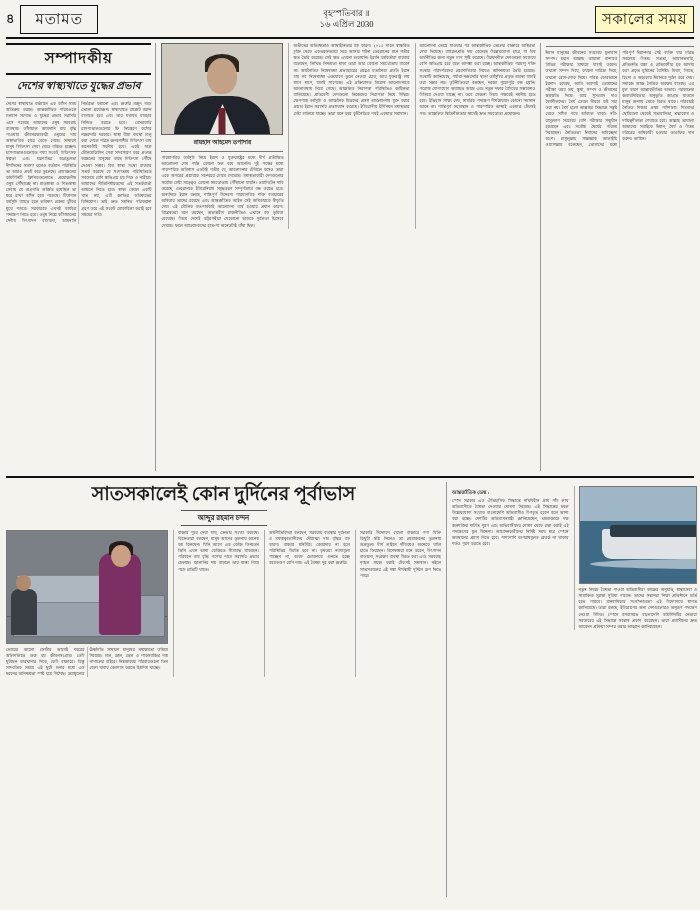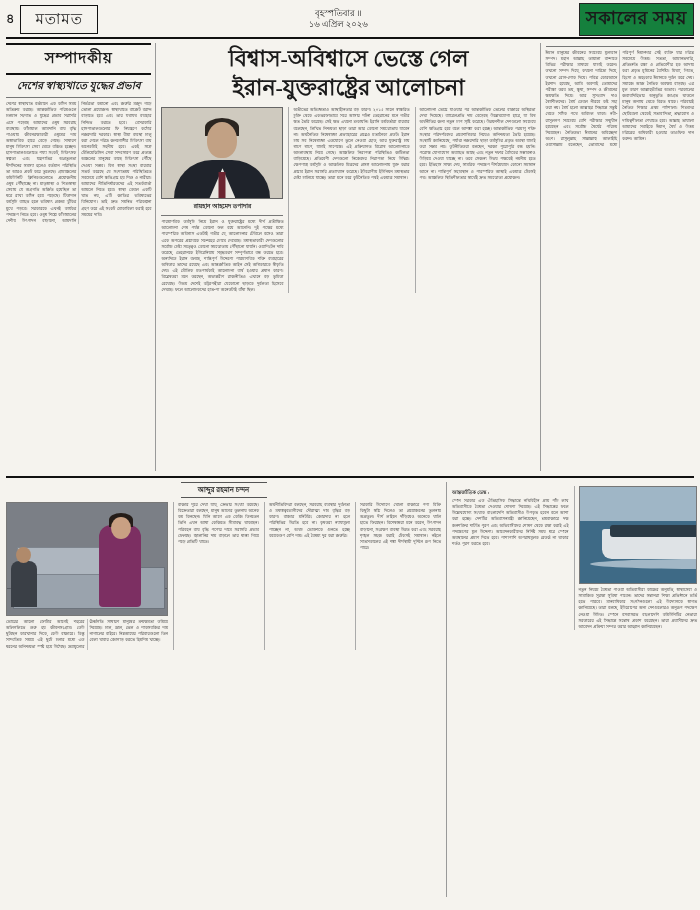--- a/index.html
+++ b/index.html
@@ -28,24 +28,24 @@
   .mh-tag{
     border:1.5px solid #111;
     padding:1px 14px;
     font-size:15px;font-weight:normal;letter-spacing:1px;
   }
   .mh-date{
     text-align:center;font-size:8.5px;line-height:1.35;
     flex:0 0 auto;
   }
   .mh-logo{
-    font-size:18px;font-weight:bold;letter-spacing:0.5px;
+    font-size:15px;font-weight:normal;letter-spacing:0.5px;
     border:1px solid #222;
     padding:0 6px;
-    background:#15803d;
+    background:#fef9c3;
   }
   
   .top-section{
     display:flex;
     gap:5px;
     margin-top:4px;
     height:428px;
   }
   .col{position:relative;}
   .col-left{width:147px;border-right:1px solid #999;padding-right:4px;}
@@ -166,21 +166,21 @@
 
 <div class="page">
 
   <div class="masthead">
     <div class="mh-left">
       <span class="page-num">৪</span>
       <span class="mh-tag">মতামত</span>
     </div>
     <div class="mh-date">
       <div>বৃহস্পতিবার ॥</div>
-      <div>১৬ এপ্রিল ২০২৬</div>
+      <div>১৬ এপ্রিল 2030</div>
     </div>
     <div class="mh-logo">সকালের সময়</div>
   </div>
 
   <div class="top-section">
 
     <div class="col col-left">
       <div class="sec-title">সম্পাদকীয়</div>
       <div class="sub-head">দেশের স্বাস্থ্যখাতে যুদ্ধের প্রভাব</div>
       <div class="rule"></div>
@@ -189,24 +189,20 @@
 গ্রামাঞ্চলের কমিউনিটি ক্লিনিকগুলোতে প্রয়োজনীয় ওষুধ পৌঁছাচ্ছে না। মাতৃস্বাস্থ্য ও শিশুস্বাস্থ্য সেবায় যে অগ্রগতি অর্জিত হয়েছিল তা ধরে রাখা কঠিন হয়ে পড়েছে। টিকাদান কর্মসূচি ব্যাহত হলে ভবিষ্যৎ প্রজন্ম ঝুঁকির মুখে পড়বে।
 
 সরকারকে এখনই কার্যকর পদক্ষেপ নিতে হবে। ওষুধ শিল্পে কাঁচামালের দেশীয় উৎপাদন বাড়ানো, আমদানি নির্ভরতা কমানো এবং জরুরি মজুদ গড়ে তোলা প্রয়োজন। স্বাস্থ্যখাতে বাজেট বরাদ্দ বাড়াতে হবে এবং তার যথাযথ ব্যবহার নিশ্চিত করতে হবে।
 
 বেসরকারি হাসপাতালগুলোর ফি নিয়ন্ত্রণে কঠোর নজরদারি দরকার। স্বাস্থ্য বীমা ব্যবস্থা চালু করা গেলে দরিদ্র জনগোষ্ঠীর চিকিৎসা ব্যয় অনেকটাই সহনীয় হবে। একই সঙ্গে টেলিমেডিসিন সেবা সম্প্রসারণ করে প্রত্যন্ত অঞ্চলের মানুষের কাছে চিকিৎসা পৌঁছে দেওয়া সম্ভব।
 
 বিশ্ব স্বাস্থ্য সংস্থা বারবার সতর্ক করেছে যে সংঘাতময় পরিস্থিতিতে সবচেয়ে বেশি ক্ষতিগ্রস্ত হয় শিশু ও নারীরা। আমাদের নীতিনির্ধারকদের এই সতর্কবার্তা আমলে নিতে হবে। স্বাস্থ্য কেবল একটি খাত নয়, এটি জাতির ভবিষ্যতের বিনিয়োগ। তাই দ্রুত সমন্বিত পরিকল্পনা গ্রহণ করে এই সংকট মোকাবিলা করাই হবে সময়ের দাবি।</div>
     </div>
 
     <div class="col col-mid">
-      <div class="headline">
-        <div>বিশ্বাস-অবিশ্বাসে ভেস্তে গেল</div>
-        <div>ইরান-যুক্তরাষ্ট্রের আলোচনা</div>
-      </div>
       <div class="lead-grid">
         <div class="lead-col">
           <div class="photo-box">
             <div class="photo-inner">
               <div class="shoulders"></div>
               <div class="shirt"></div>
               <div class="tie"></div>
               <div class="hair"></div>
               <div class="face"></div>
             </div>
@@ -256,20 +252,21 @@
 
 পরিবারই নৈতিক শিক্ষার প্রথম পাঠশালা। শিশুদের ছোটবেলা থেকেই সত্যবাদিতা, শ্রদ্ধাবোধ ও দায়িত্বশীলতা শেখাতে হবে।
 
 আল্লাহ তায়ালা আমাদের সবাইকে ঈমান, ধৈর্য ও উত্তম চরিত্রের অধিকারী হওয়ার তাওফিক দান করুন। আমিন।</div>
     </div>
   </div>
 
   <div class="bottom-section">
 
     <div class="col-b-left">
+      <div class="bhead">সাতসকালেই কোন দুর্দিনের পূর্বাভাস</div>
       <div class="byline">আব্দুর রহমান চন্দন</div>
       <div class="bn-grid">
         <div style="width:170px">
           <div class="newsphoto np1">
             <div class="floorline"></div>
             <div class="tank"></div>
             <div class="tank2"></div>
             <div class="man"></div>
             <div class="mhead"></div>
             <div class="woman"></div>

